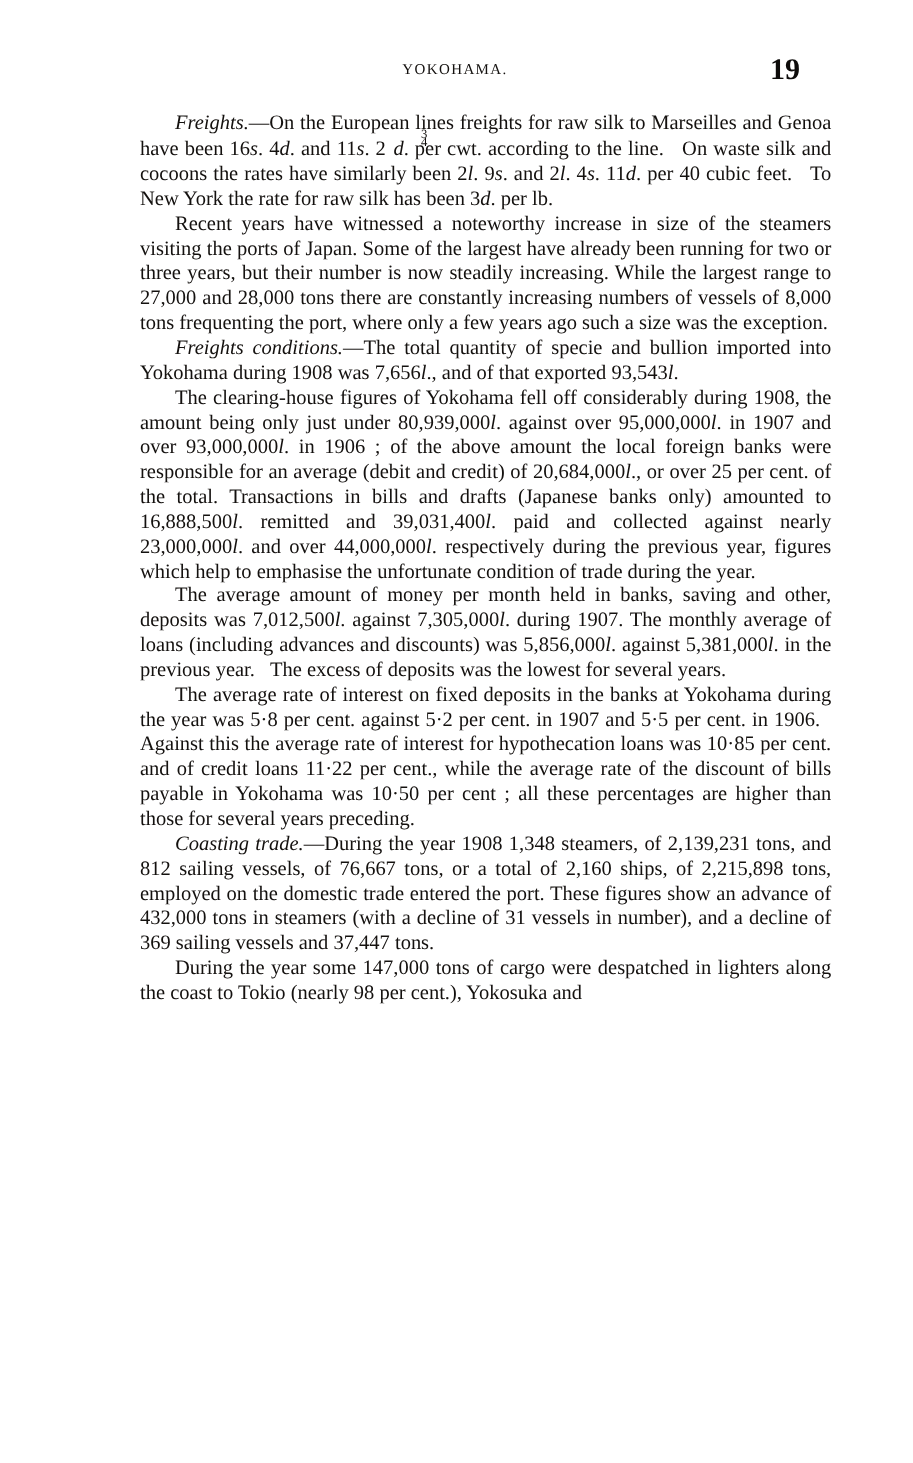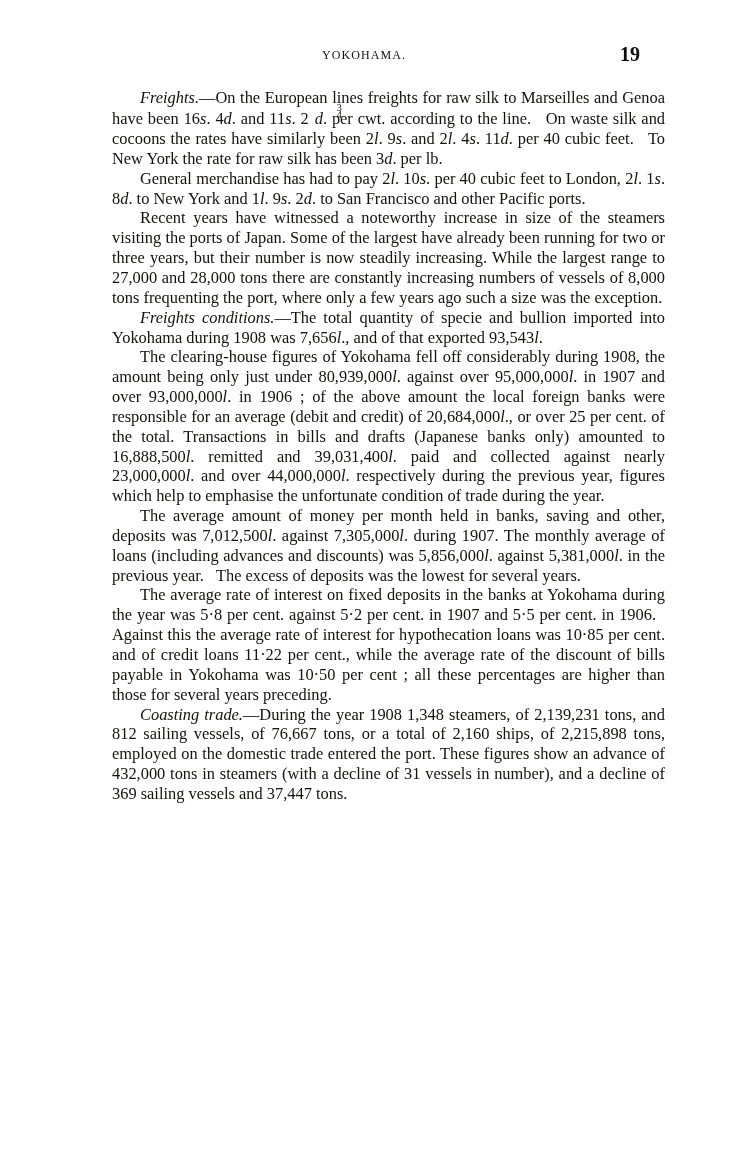--- a/index.html
+++ b/index.html
@@ -38,21 +38,21 @@
     font-size: 12px;
     letter-spacing: 1.1px;
     font-variant: small-caps;
     text-transform: uppercase;
     color: #14110f;
   }
   .runhead .folio {
     position: absolute;
     right: 0;
     top: -5px;
-    font-size: 20px;
+    font-size: 24px;
     font-weight: bold;
     color: #0d0b0a;
   }
   
   .textblock {
     position: absolute;
     left: 88px;
     top: 88px;
     width: 553px;
     font-size: 16.4px;
@@ -142,32 +142,32 @@
   <div class="runhead">
     <div class="title">YOKOHAMA.</div>
     <div class="folio">19</div>
   </div>
 
   <div class="textblock">
 
     <p><span class="runin">Freights.</span><span>—</span>On the European lines freights for raw silk to Marseilles and Genoa have been 16<i>s</i>. 4<i>d</i>. and 11<i>s</i>. 2<span class="frac"><span class="num">3</span><span class="den">4</span></span><i>d</i>. per cwt. according to the line.&nbsp;&nbsp; On waste silk and cocoons the rates have similarly been 2<i>l</i>. 9<i>s</i>. and 2<i>l</i>. 4<i>s</i>. 11<i>d</i>. per 40 cubic feet.&nbsp;&nbsp; To New York the rate for raw silk has been 3<i>d</i>. per lb.</p>
 
 
-    <p>General merchandise has had to pay 2<i>l</i>. 10<i>s</i>. per 40 cubic feet to London, 2<i>l</i>. 1<i>s</i>. 8<i>d</i>. to New York and 1<i>l</i>. 9<i>s</i>. 2<i>d</i>. to San Francisco and other Pacific ports.</p>
 
     <p>Recent years have witnessed a noteworthy increase in size of the steamers visiting the ports of Japan.   Some of the largest have already been running for two or three years, but their number is now steadily increasing.   While the largest range to 27,000 and 28,000 tons there are constantly increasing numbers of vessels of 8,000 tons frequenting the port, where only a few years ago such a size was the exception.</p>
 
     <p><span class="runin">Freights conditions.</span><span>—</span>The total quantity of specie and bullion imported into Yokohama during 1908 was 7,656<i>l</i>., and of that exported 93,543<i>l</i>.</p>
 
 
     <p>The clearing-house figures of Yokohama fell off considerably during 1908, the amount being only just under 80,939,000<i>l</i>. against over 95,000,000<i>l</i>. in 1907 and over 93,000,000<i>l</i>. in 1906 ; of the above amount the local foreign banks were responsible for an average (debit and credit) of 20,684,000<i>l</i>., or over 25 per cent. of the total. Transactions in bills and drafts (Japanese banks only) amounted to 16,888,500<i>l</i>. remitted and 39,031,400<i>l</i>. paid and collected against nearly 23,000,000<i>l</i>. and over 44,000,000<i>l</i>. respectively during the previous year, figures which help to emphasise the unfortunate condition of trade during the year.</p>
 
     <p>The average amount of money per month held in banks, saving and other, deposits was 7,012,500<i>l</i>. against 7,305,000<i>l</i>. during 1907. The monthly average of loans (including advances and discounts) was 5,856,000<i>l</i>. against 5,381,000<i>l</i>. in the previous year.&nbsp;&nbsp; The excess of deposits was the lowest for several years.</p>
 
     <p>The average rate of interest on fixed deposits in the banks at Yokohama during the year was 5<span class="middot">·</span>8 per cent. against 5<span class="middot">·</span>2 per cent. in 1907 and 5<span class="middot">·</span>5 per cent. in 1906.&nbsp;&nbsp; Against this the average rate of interest for hypothecation loans was 10<span class="middot">·</span>85 per cent. and of credit loans 11<span class="middot">·</span>22 per cent., while the average rate of the discount of bills payable in Yokohama was 10<span class="middot">·</span>50 per cent ; all these percentages are higher than those for several years preceding.</p>
 
     <p><span class="runin">Coasting trade.</span><span>—</span>During the year 1908 1,348 steamers, of 2,139,231 tons, and 812 sailing vessels, of 76,667 tons, or a&nbsp;total of 2,160 ships, of 2,215,898 tons, employed on the domestic trade entered the port. These figures show an advance of 432,000 tons in steamers (with a decline of 31 vessels in number), and a decline of 369 sailing vessels and 37,447 tons.</p>
 
+    <p>During the year some 147,000 tons of cargo  were despatched in lighters along the coast to Tokio (nearly 98 per cent.), Yokosuka and</p>
 
   </div>
 
 
 </div>
 
 </body></html>

